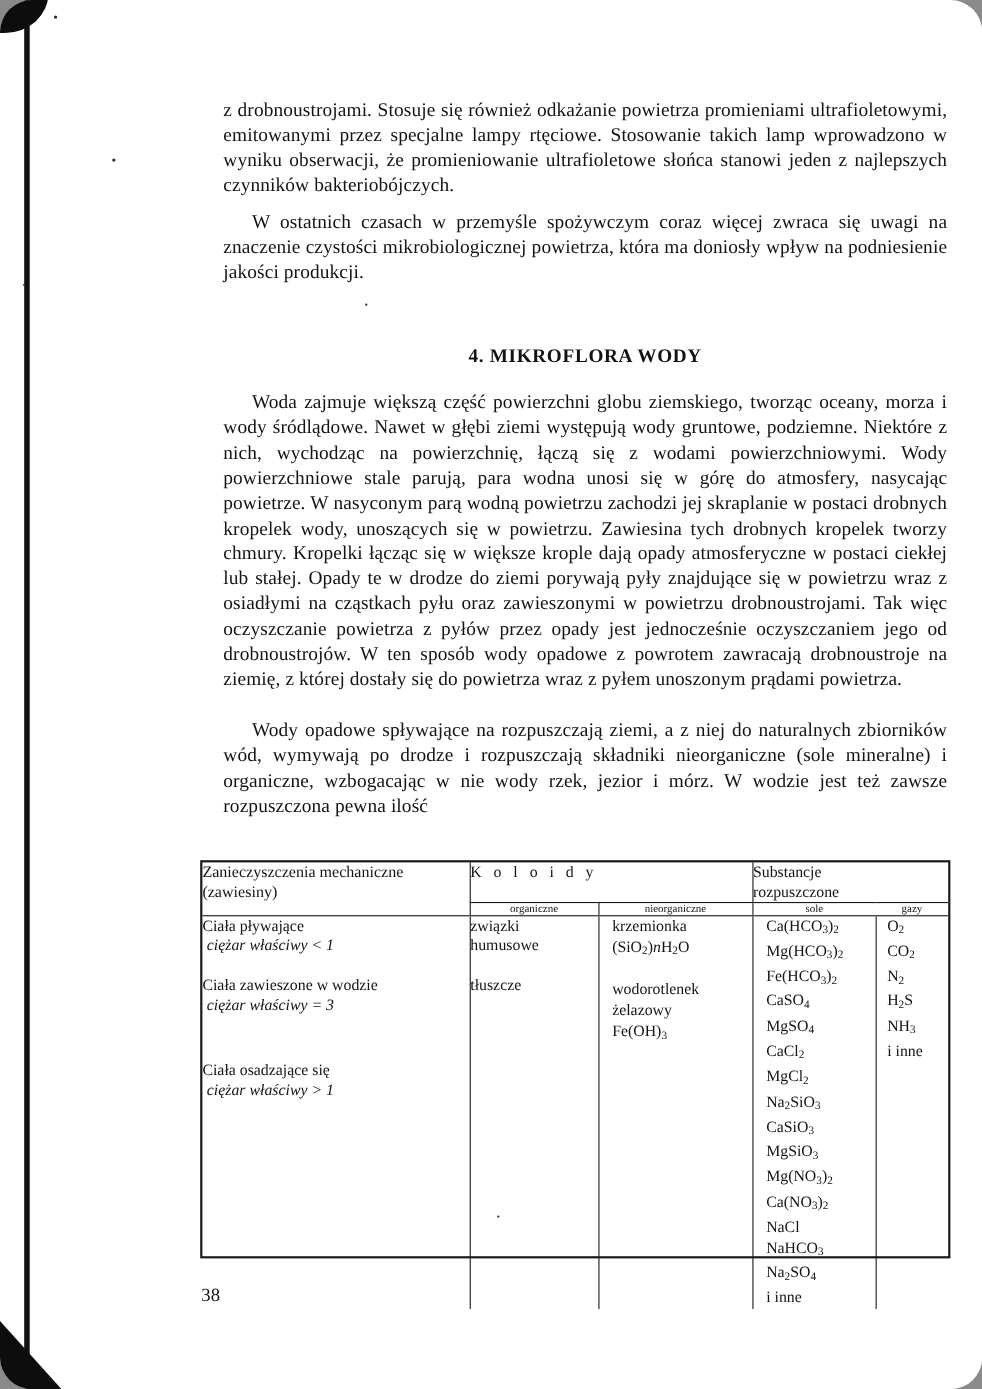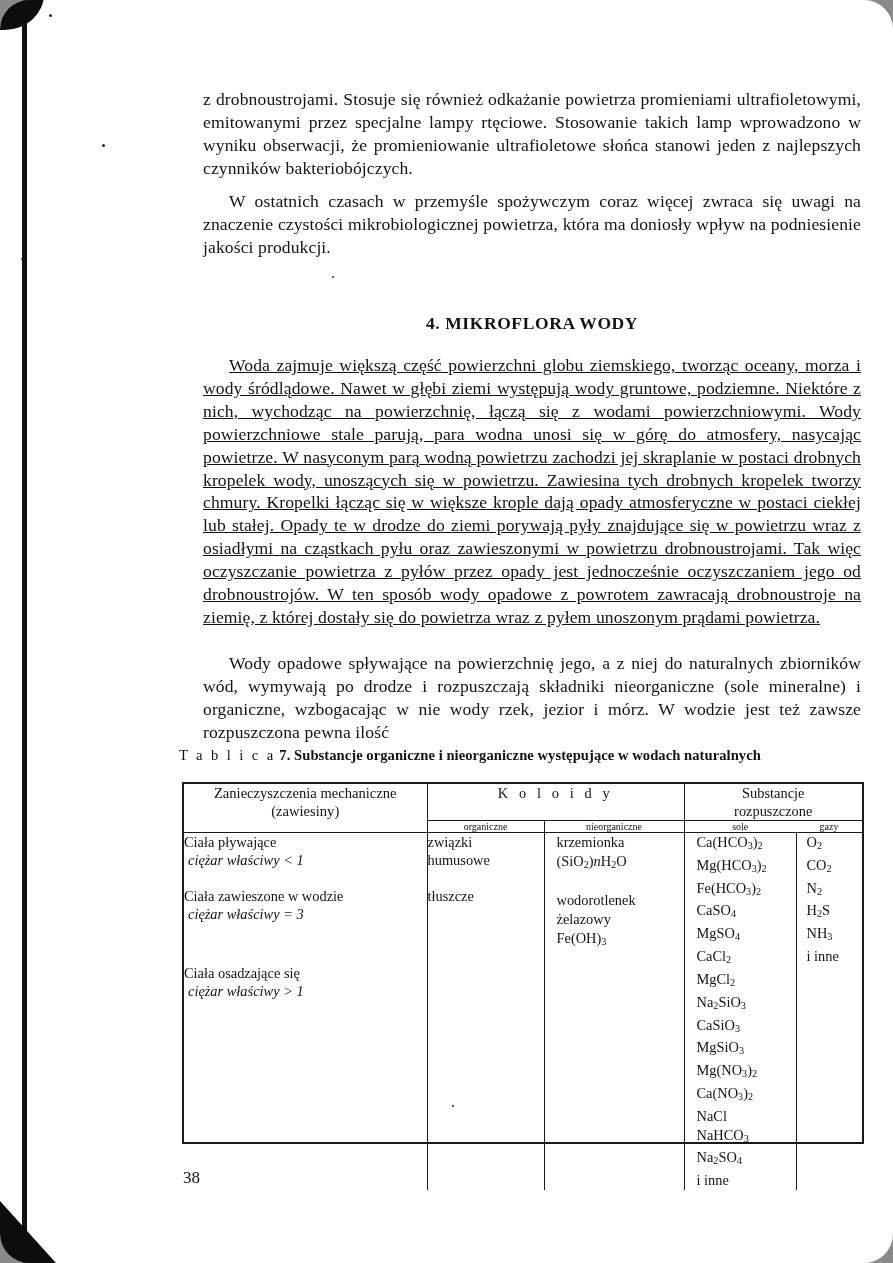--- a/index.html
+++ b/index.html
@@ -75,21 +75,21 @@
     position: absolute;
     top: 313px;
     width: 658px;
     margin: 0;
     text-align: center;
     font-size: 17.5px;
     font-weight: bold;
     letter-spacing: 0.6px;
   }
 
-  .para-3 { position: absolute; top: 354px; width: 658px; text-decoration: underline; }
+  .para-3 { position: absolute; top: 354px; width: 658px; }
   .para-4 { position: absolute; top: 652px; width: 658px; }
 
   
   .table-caption {
     position: absolute;
     left: 179px;
     top: 747px;
     width: 700px;
     font-size: 14.6px;
     font-weight: bold;
@@ -121,21 +121,21 @@
     vertical-align: top;
     font-weight: normal;
     padding: 0;
   }
   .hdr-row th { vertical-align: middle; }
 
   .vline-l { border-left: 1.6px solid #1a1a1a; }
   .hline-b { border-bottom: 1.6px solid #1a1a1a; }
 
   .hcell {
-    text-align: center;
+    text-align: left;
     font-size: 14.4px;
     line-height: 18px;
     padding: 6px 4px;
   }
   .hcell.wide { font-size: 14.6px; }
   .spaced { letter-spacing: 3.6px; }
 
   .sub-hdr {
     text-align: center;
     font-size: 10px;
@@ -184,29 +184,24 @@
   <div class="content">
 
     <p class="body para-1">z drobnoustrojami. Stosuje się również odkażanie powietrza promieniami ultrafioletowymi, emitowanymi przez specjalne lampy rtęciowe. Stosowanie takich lamp wprowadzono w wyniku obserwacji, że promieniowanie ultrafioletowe słońca stanowi jeden z najlepszych czynników bakteriobójczych.</p>
 
     <p class="body indent para-2">W ostatnich czasach w przemyśle spożywczym coraz więcej zwraca się uwagi na znaczenie czystości mikrobiologicznej powietrza, która ma doniosły wpływ na podniesienie jakości produkcji.</p>
 
     <h2 class="section">4. MIKROFLORA WODY</h2>
 
     <p class="body indent para-3">Woda zajmuje większą część powierzchni globu ziemskiego, tworząc oceany, morza i wody śródlądowe. Nawet w głębi ziemi występują wody gruntowe, podziemne. Niektóre z nich, wychodząc na powierzchnię, łączą się z wodami powierzchniowymi. Wody powierzchniowe stale parują, para wodna unosi się w górę do atmosfery, nasycając powietrze. W nasyconym parą wodną powietrzu zachodzi jej skraplanie w postaci drobnych kropelek wody, unoszących się w powietrzu. Zawiesina tych drobnych kropelek tworzy chmury. Kropelki łącząc się w większe krople dają opady atmosferyczne w postaci ciekłej lub stałej. Opady te w drodze do ziemi porywają pyły znajdujące się w powietrzu wraz z osiadłymi na cząstkach pyłu oraz zawieszonymi w powietrzu drobnoustrojami. Tak więc oczyszczanie powietrza z pyłów przez opady jest jednocześnie oczyszczaniem jego od drobnoustrojów. W ten sposób wody opadowe z powrotem zawracają drobnoustroje na ziemię, z której dostały się do powietrza wraz z pyłem unoszonym prądami powietrza.</p>
 
-    <p class="body indent para-4">Wody opadowe spływające na powierzchnię jego, a z niej do naturalnych zbiorników wód, wymywają po drodze i rozpuszczają składniki nieorganiczne (sole mineralne) i organiczne, wzbogacając w nie wody rzek, jezior i mórz. W wodzie jest też zawsze rozpuszczona pewna ilość</p>
+    <p class="body indent para-4">Wody opadowe spływające na rozpuszczają ziemi, a z niej do naturalnych zbiorników wód, wymywają po drodze i rozpuszczają składniki nieorganiczne (sole mineralne) i organiczne, wzbogacając w nie wody rzek, jezior i mórz. W wodzie jest też zawsze rozpuszczona pewna ilość</p>
 
   </div>
 
-  <div class="table-caption">
-    <span class="tab-word">T a b l i c a</span>
-    <span>7.</span>
-    <span>Substancje organiczne i nieorganiczne występujące w wodach naturalnych</span>
-  </div>
 
   <div class="tbl-wrap">
     <table class="maintable">
       <colgroup>
         <col style="width:243px">
         <col style="width:117px">
         <col style="width:140px">
         <col style="width:112px">
         <col style="width:66px">
       </colgroup>

